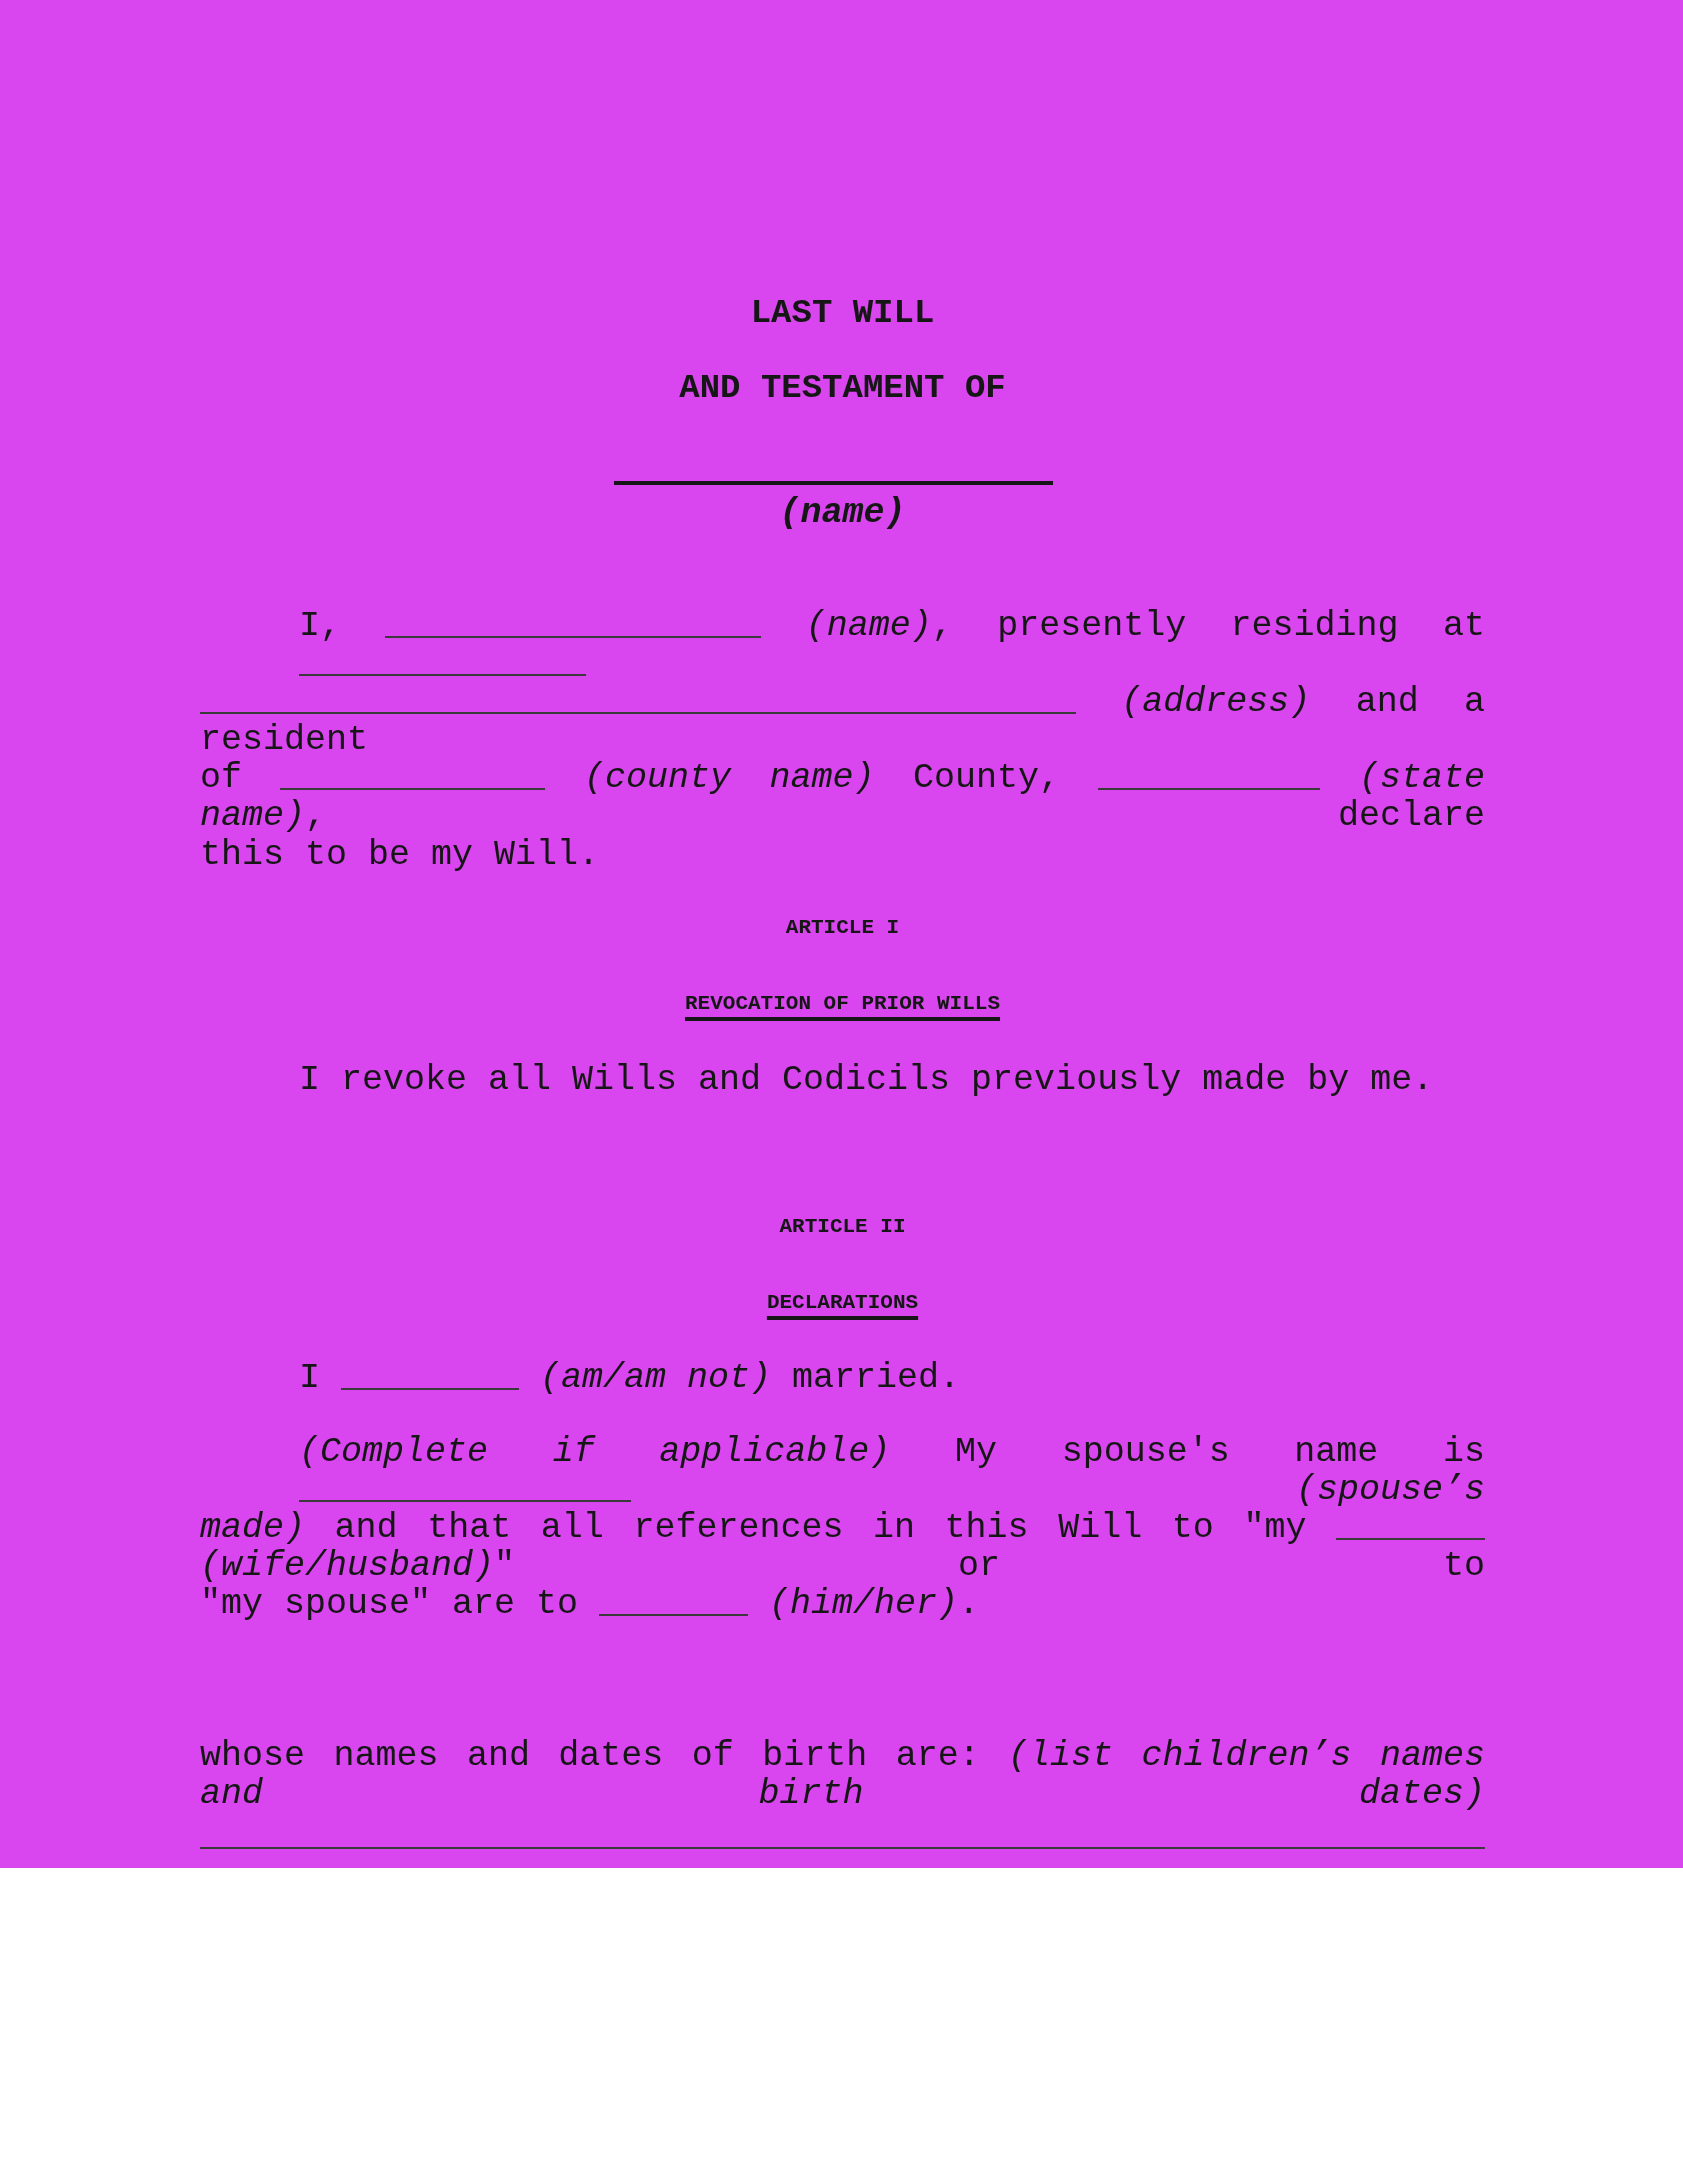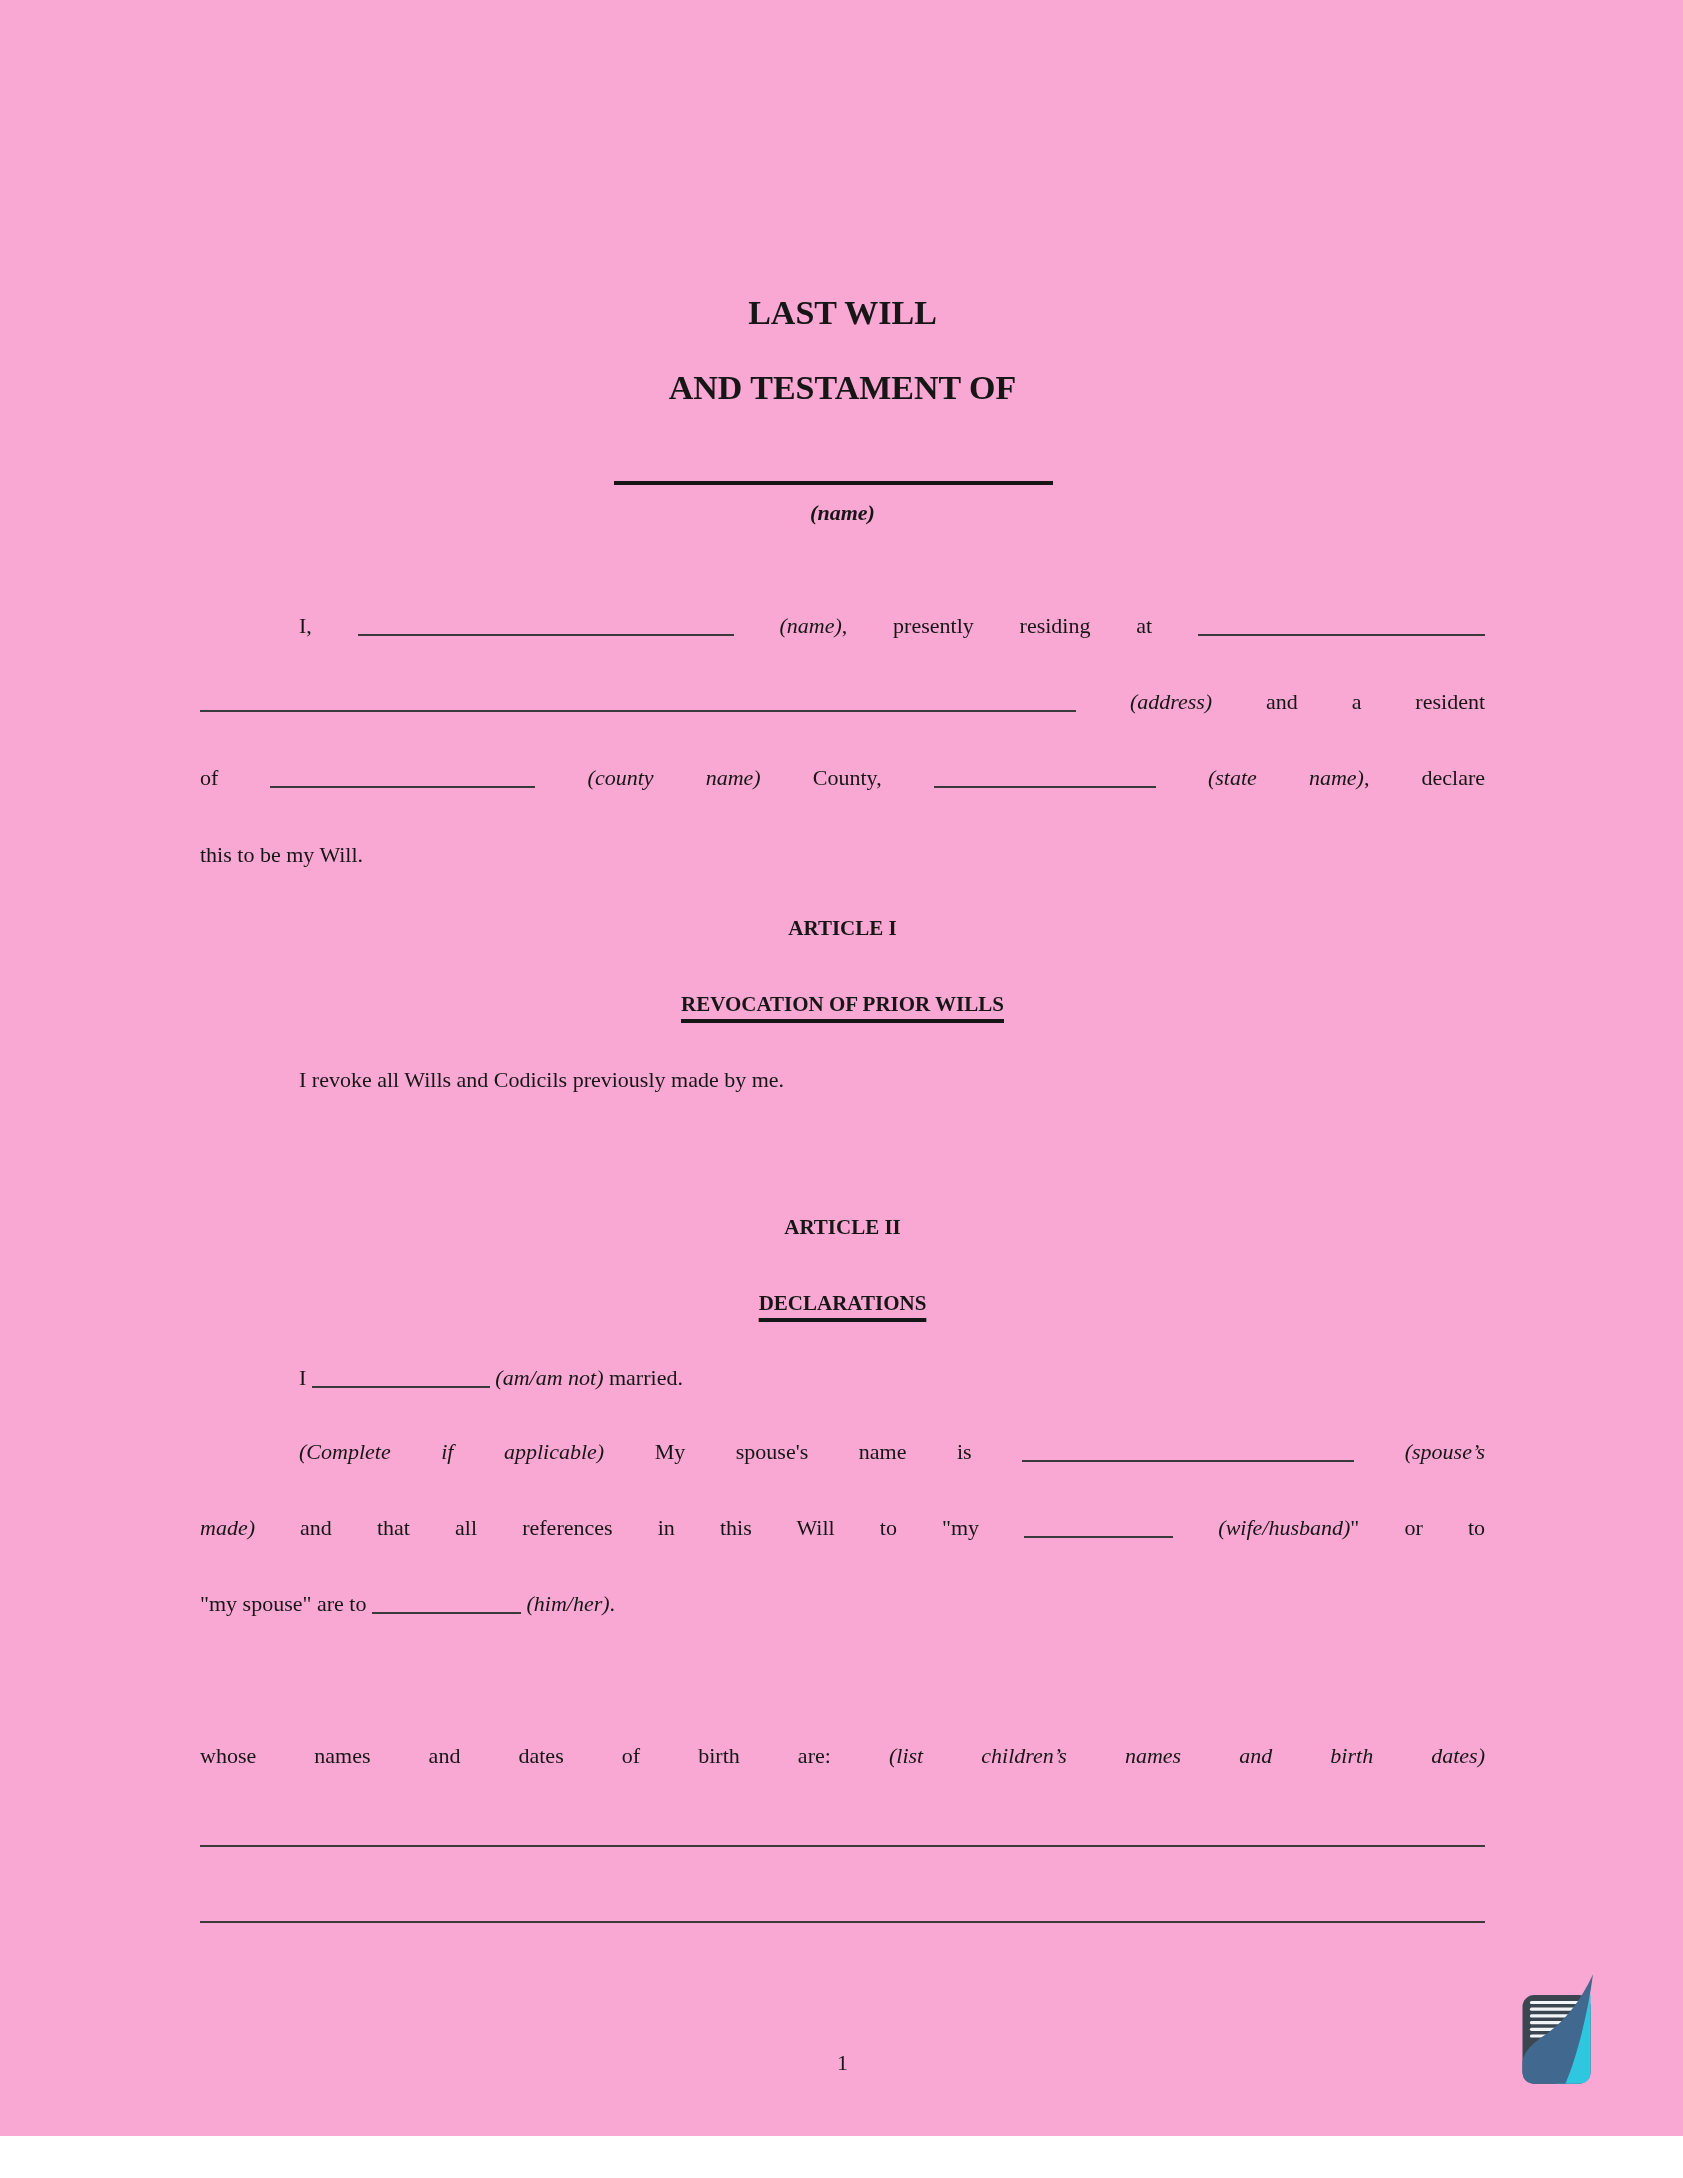--- a/index.html
+++ b/index.html
@@ -1,28 +1,28 @@
 <!DOCTYPE html>
 <html><head>
 <meta charset="utf-8">
 <style>
   html,body{margin:0;padding:0;background:#fff;}
   .page{
     position:relative;
-    width:1683px;height:2136px;
-    background:#f9a8d4;
-    font-family:Liberation Serif, serif;
+    width:1683px;height:1868px;
+    background:#d946ef;
+    font-family:Liberation Mono, monospace;
     color:#161616;
     overflow:hidden;
   }
   .ln{
     position:absolute;
     left:200px;
     width:1285px;
-    font-size:22px;
+    font-size:35px;
     line-height:38px;
     box-sizing:border-box;
     white-space:normal;
   }
   .justify{text-align:justify;text-align-last:justify;}
   .indent{padding-left:99px;}
   .heading{font-weight:bold;font-size:21px;text-align:center;}
   .uline{text-decoration:underline;text-decoration-thickness:4px;text-underline-offset:8px;}
   .title{font-weight:bold;font-size:34px;text-align:center;line-height:40px;}
   .hint{font-style:italic;}

